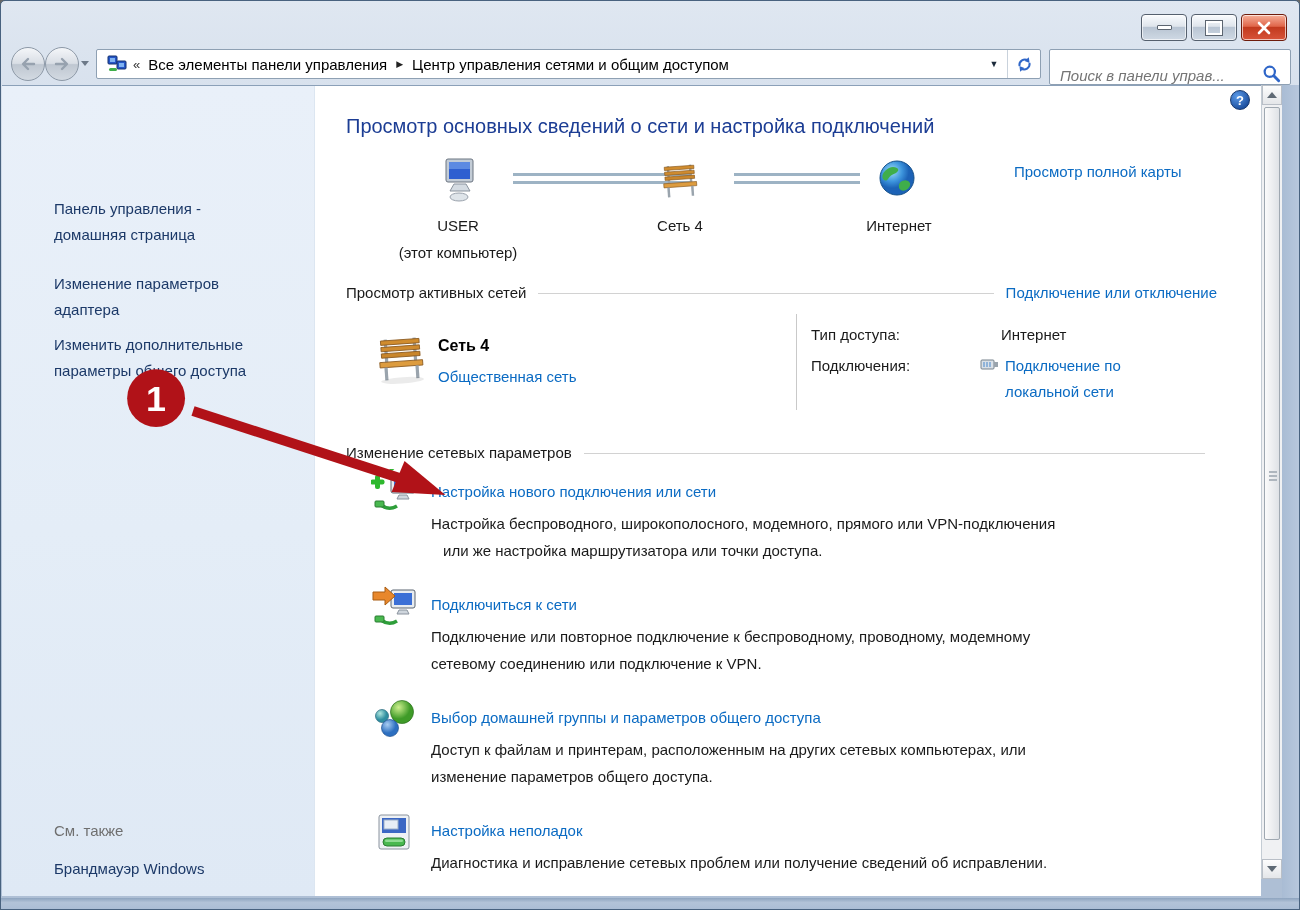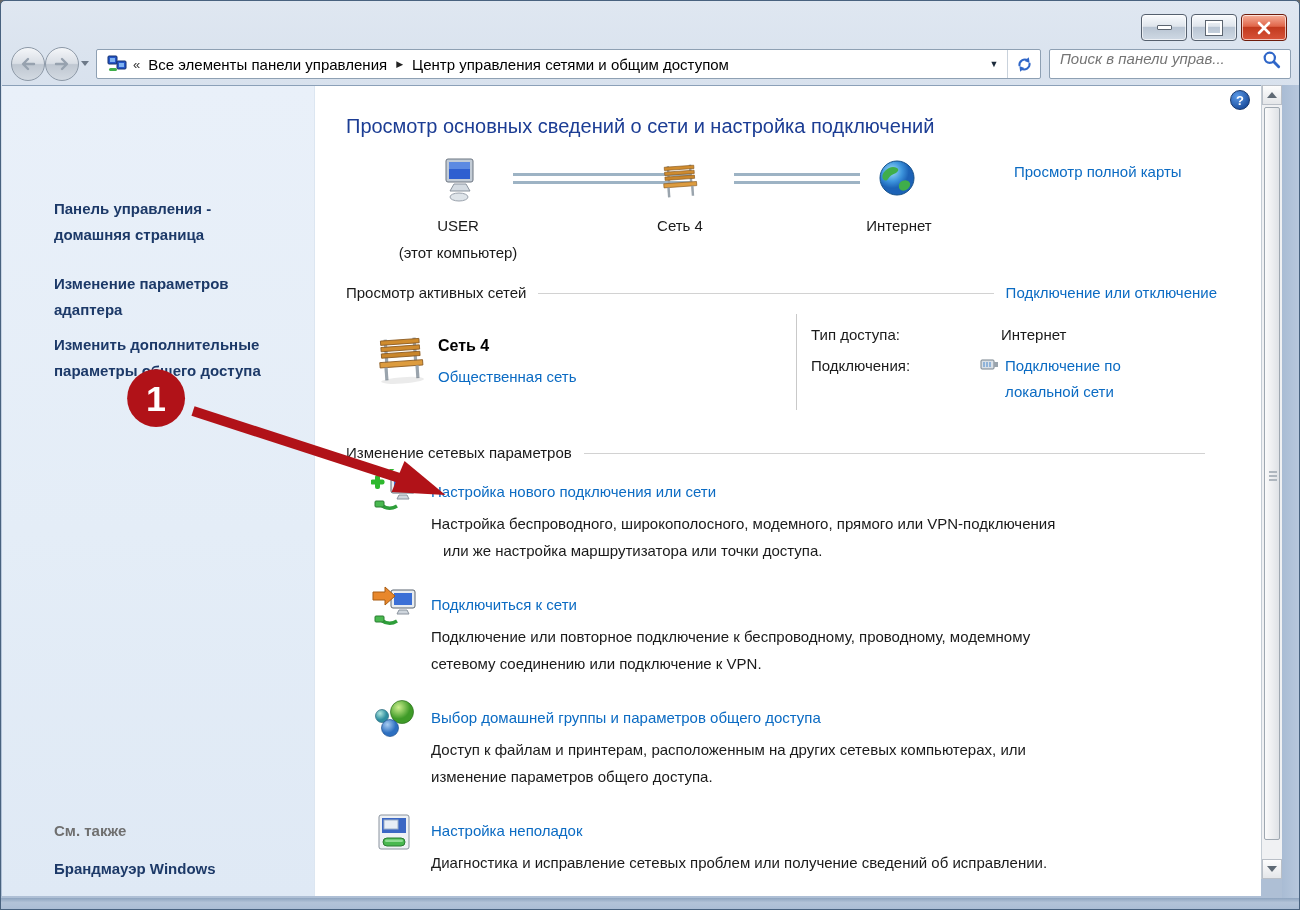--- a/index.html
+++ b/index.html
@@ -24,26 +24,26 @@
   .navcircle{position:absolute;top:46px;width:34px;height:34px;border-radius:50%;
     background:linear-gradient(180deg,#f4f6f9 0%,#d9dee5 48%,#bfc7d1 52%,#d3dae2 100%);
     border:1px solid #8d99a7;box-sizing:border-box;display:flex;align-items:center;justify-content:center;}
   .addr{position:absolute;left:95px;top:48px;width:945px;height:30px;background:#fff;
     border:1px solid #8ea0b3;border-radius:2px;box-sizing:border-box;display:flex;align-items:center;font-size:15px;color:#000;}
   .addr .crumbzone{display:flex;align-items:center;flex:1;height:100%;padding-left:6px;}
   .addr .sep{font-size:9px;color:#222;margin:0 9px;}
   .addr .chev{color:#333;font-size:13px;margin:0 8px 0 4px;}
   .addr .dd{width:26px;height:100%;display:flex;align-items:center;justify-content:center;font-size:9px;color:#1b2a3a;}
   .addr .refresh{width:32px;height:100%;border-left:1px solid #c9d2dc;display:flex;align-items:center;justify-content:center;}
-  .searchbox{position:absolute;left:1048px;top:48px;width:242px;height:30px;background:#fff;
-    border:1px solid #8ea0b3;border-radius:2px;box-sizing:border-box;display:flex;align-items:flex-start;}
+  .searchbox{position:absolute;left:1048px;top:48px;width:242px;height:36px;background:#fff;
+    border:1px solid #8ea0b3;border-radius:2px;box-sizing:border-box;display:flex;align-items:flex-end;}
   .searchbox input{flex:1;border:0;outline:0;background:transparent;font-family:"Liberation Sans",sans-serif;
     font-size:15px;font-style:italic;color:#7b7b7b;padding:0 4px 0 10px;min-width:0;}
   
-  .content{position:absolute;left:1px;top:84px;right:1px;bottom:13px;background:#fff;border-top:1px solid #8ba0b8;font-weight:bold;}
+  .content{position:absolute;left:1px;top:84px;right:1px;bottom:13px;background:#fff;border-top:1px solid #8ba0b8;}
   .sidebar{position:absolute;left:0;top:0;width:313px;height:100%;
     background:linear-gradient(180deg,#e9f0f9 0%,#e4edf7 55%,#dfe9f5 100%);
     border-right:1px solid #dce6f1;box-sizing:border-box;}
   .side-link{position:absolute;left:52px;width:240px;font-size:15px;line-height:26px;color:#1c3968;white-space:pre-line;cursor:pointer;}
   .side-gray{position:absolute;left:52px;font-size:15px;color:#6f6f6f;}
   .main-title{position:absolute;left:345px;top:114px;font-size:20px;color:#1c3d94;}
   .link{color:#0b6bc3;cursor:pointer;}
   .blacktxt{color:#1a1a1a;}
   .maplabel{position:absolute;font-size:15px;color:#1a1a1a;text-align:center;}
   .dline{position:absolute;height:11px;box-sizing:border-box;border-top:3px solid #9db3c4;border-bottom:3px solid #9db3c4;}

